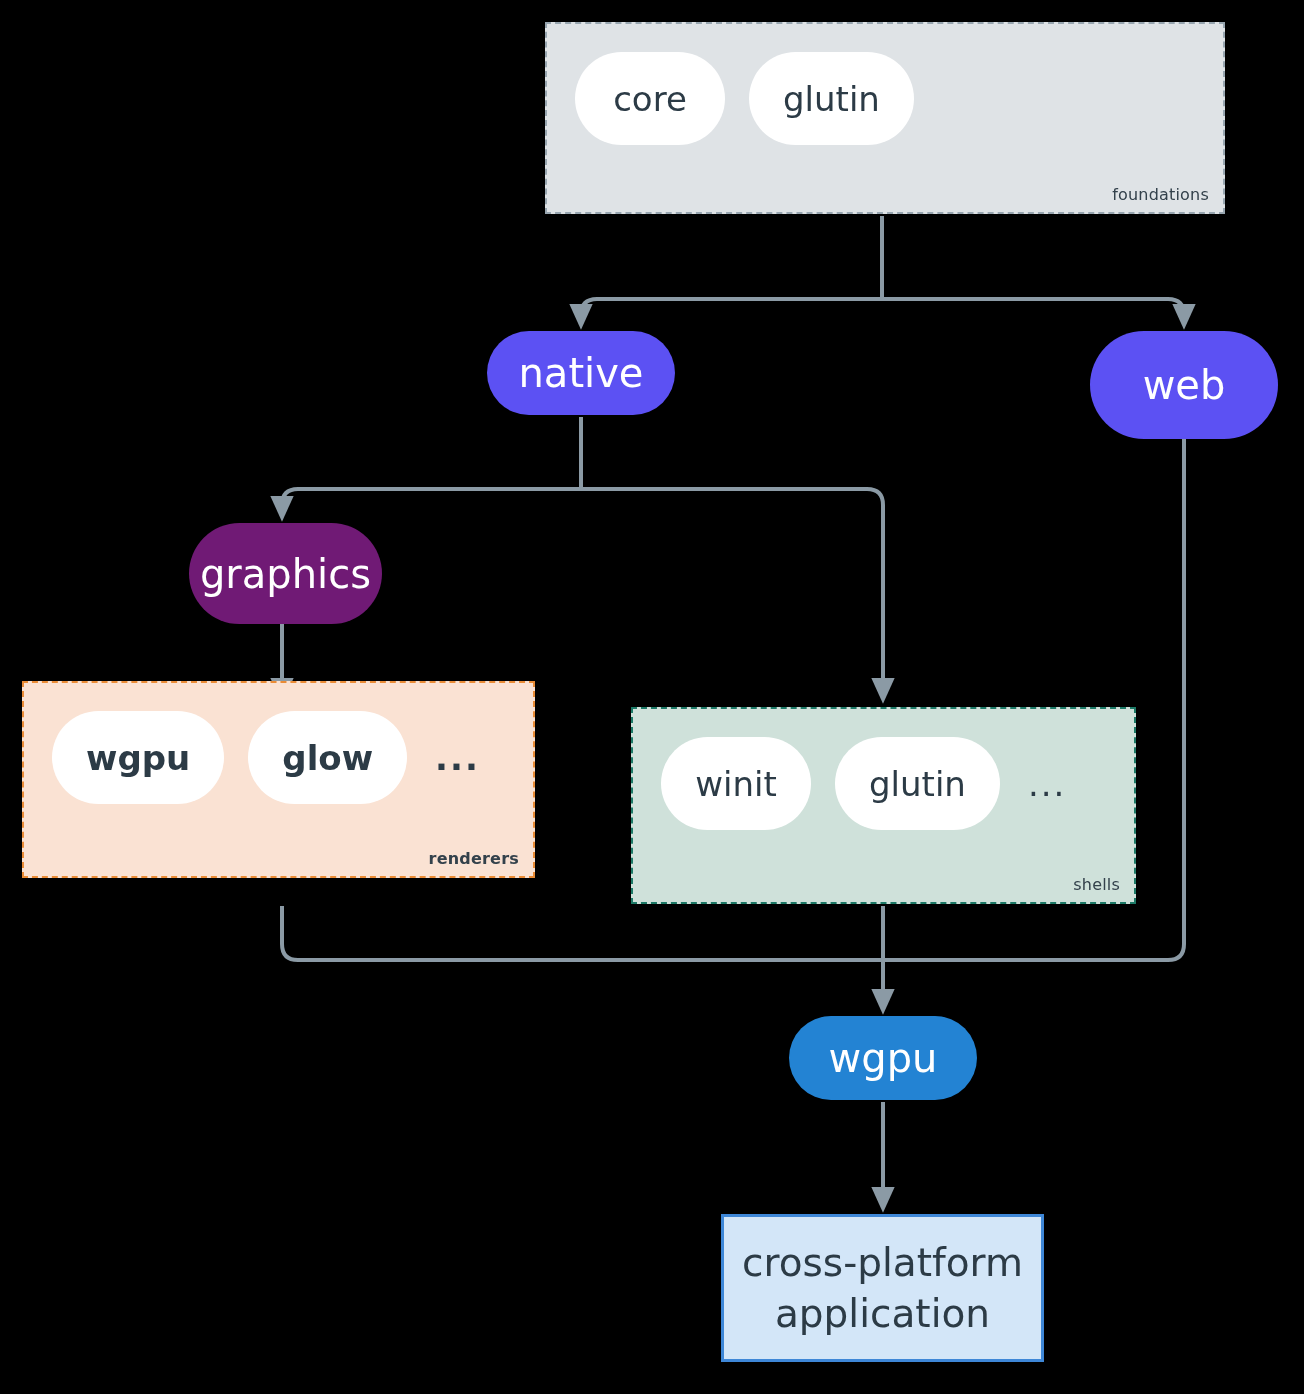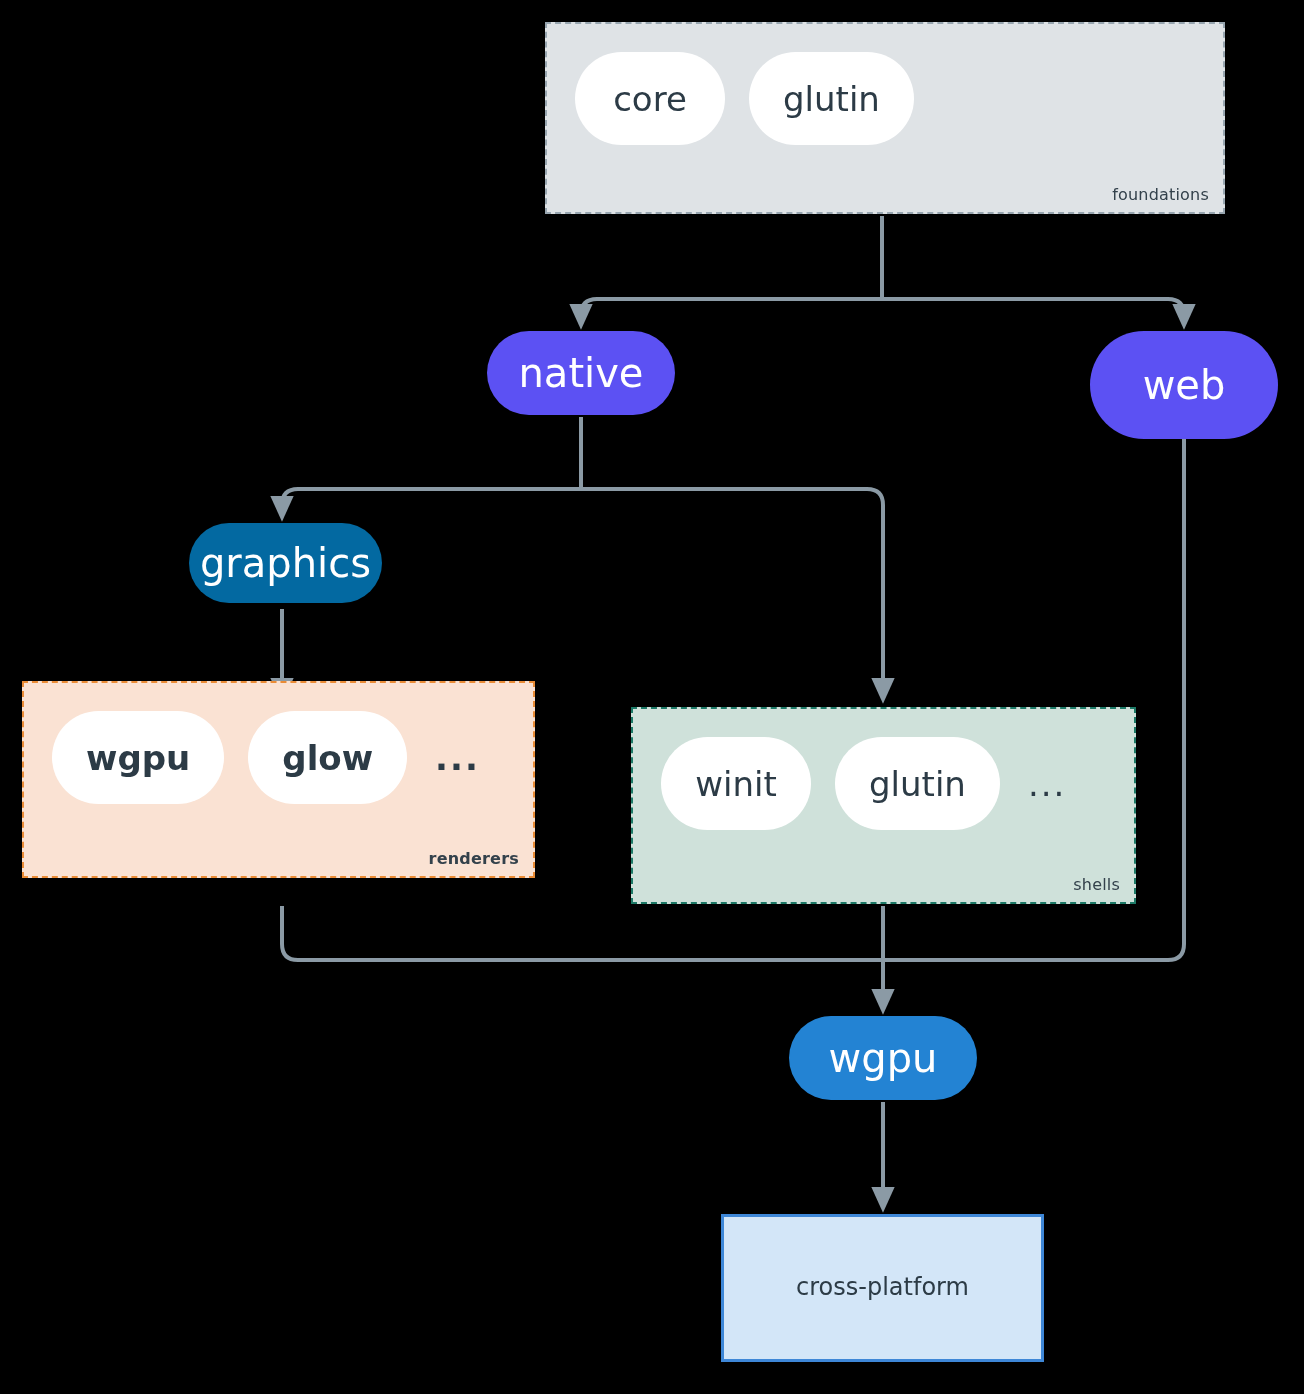--- a/index.html
+++ b/index.html
@@ -103,42 +103,42 @@
     width: 188px; height: 84px;
     background: #5c51f3;
   }
   .node-web {
     left: 1090px; top: 331px;
     width: 188px; height: 108px;
     background: #5c51f3;
   }
   .node-graphics {
     left: 189px; top: 523px;
-    width: 193px; height: 80px;
-    background: #0369a1;
+    width: 193px; height: 101px;
+    background: #701a75;
   }
   .node-iced {
     left: 789px; top: 1016px;
     width: 188px; height: 84px;
     background: #2383d3;
   }
 
   
   .box-app {
     position: absolute;
     left: 721px; top: 1214px;
     width: 323px; height: 148px;
     background: #d3e6f8;
     border: 3px solid #3e87d7;
     box-sizing: border-box;
     display: flex;
     flex-direction: column;
     align-items: center;
     justify-content: center;
-    font-size: 24px;
+    font-size: 39px;
     color: #2c3b46;
     line-height: 1.32;
     text-align: center;
   }
 </style>
 </head>
 <body>
 
 <div id="canvas">
 
@@ -199,15 +199,16 @@
     <div class="group-label">shells</div>
   </div>
 
   <div class="node node-native">native</div>
   <div class="node node-web">web</div>
   <div class="node node-graphics">graphics</div>
   <div class="node node-iced">wgpu</div>
 
   <div class="box-app">
     <div>cross-platform</div>
+    <div>application</div>
   </div>
 
 </div>
 
 </body></html>

